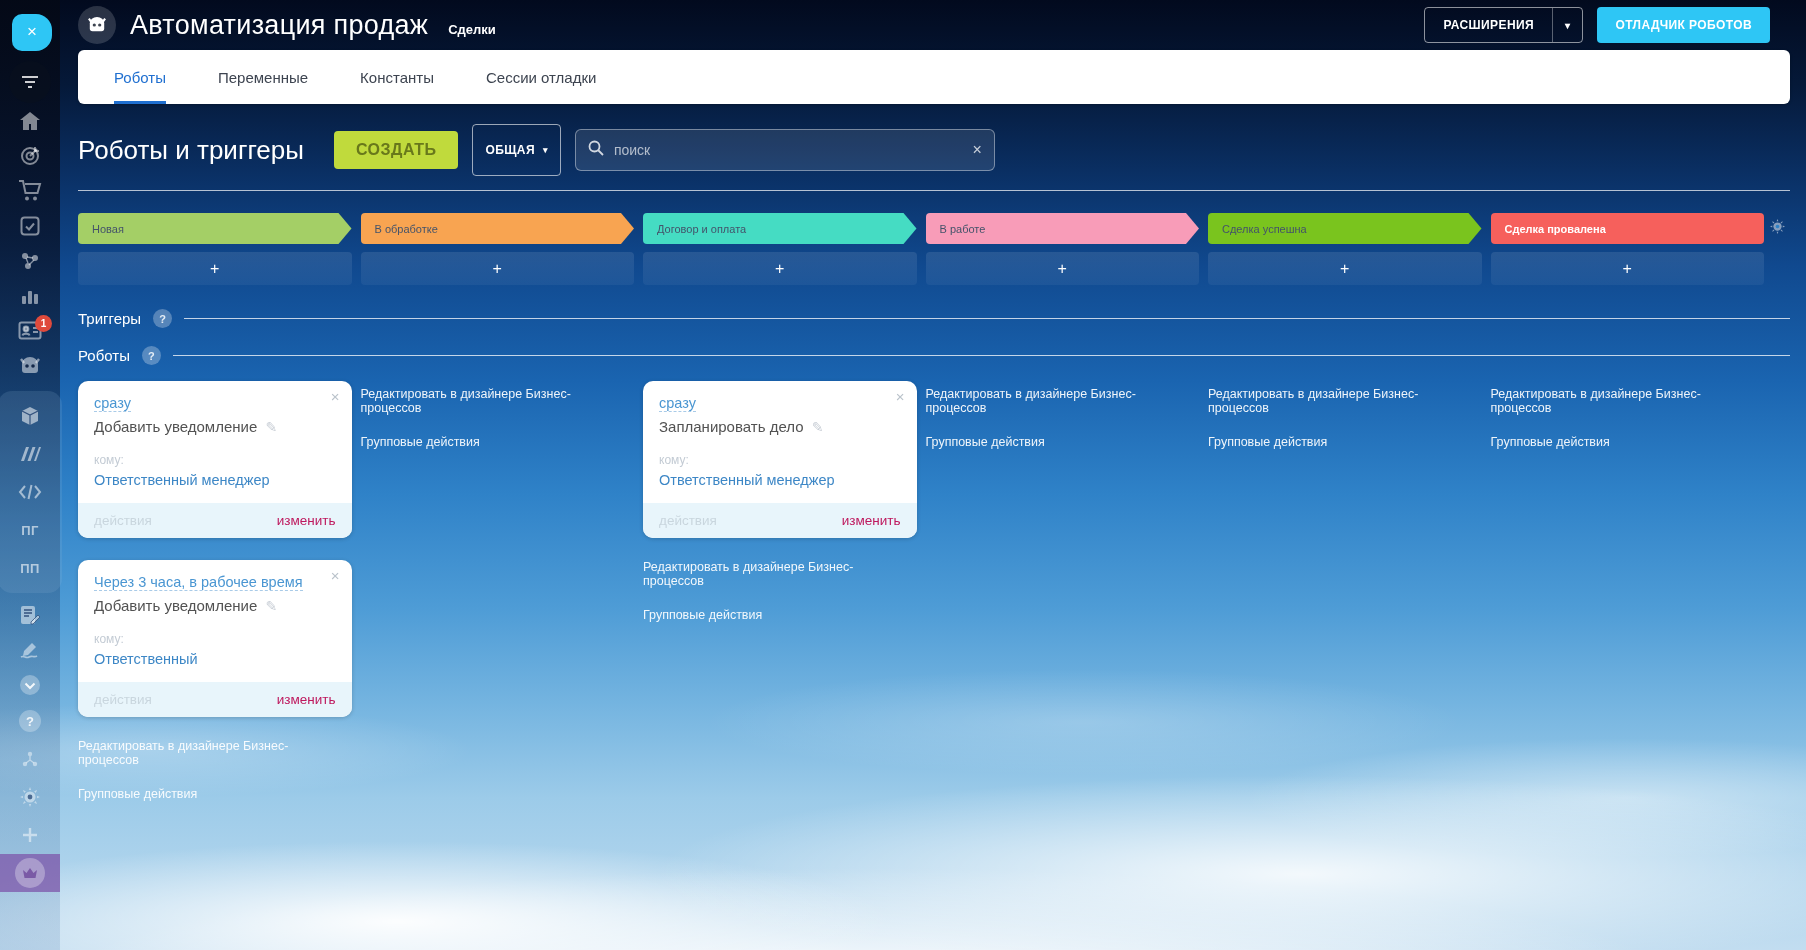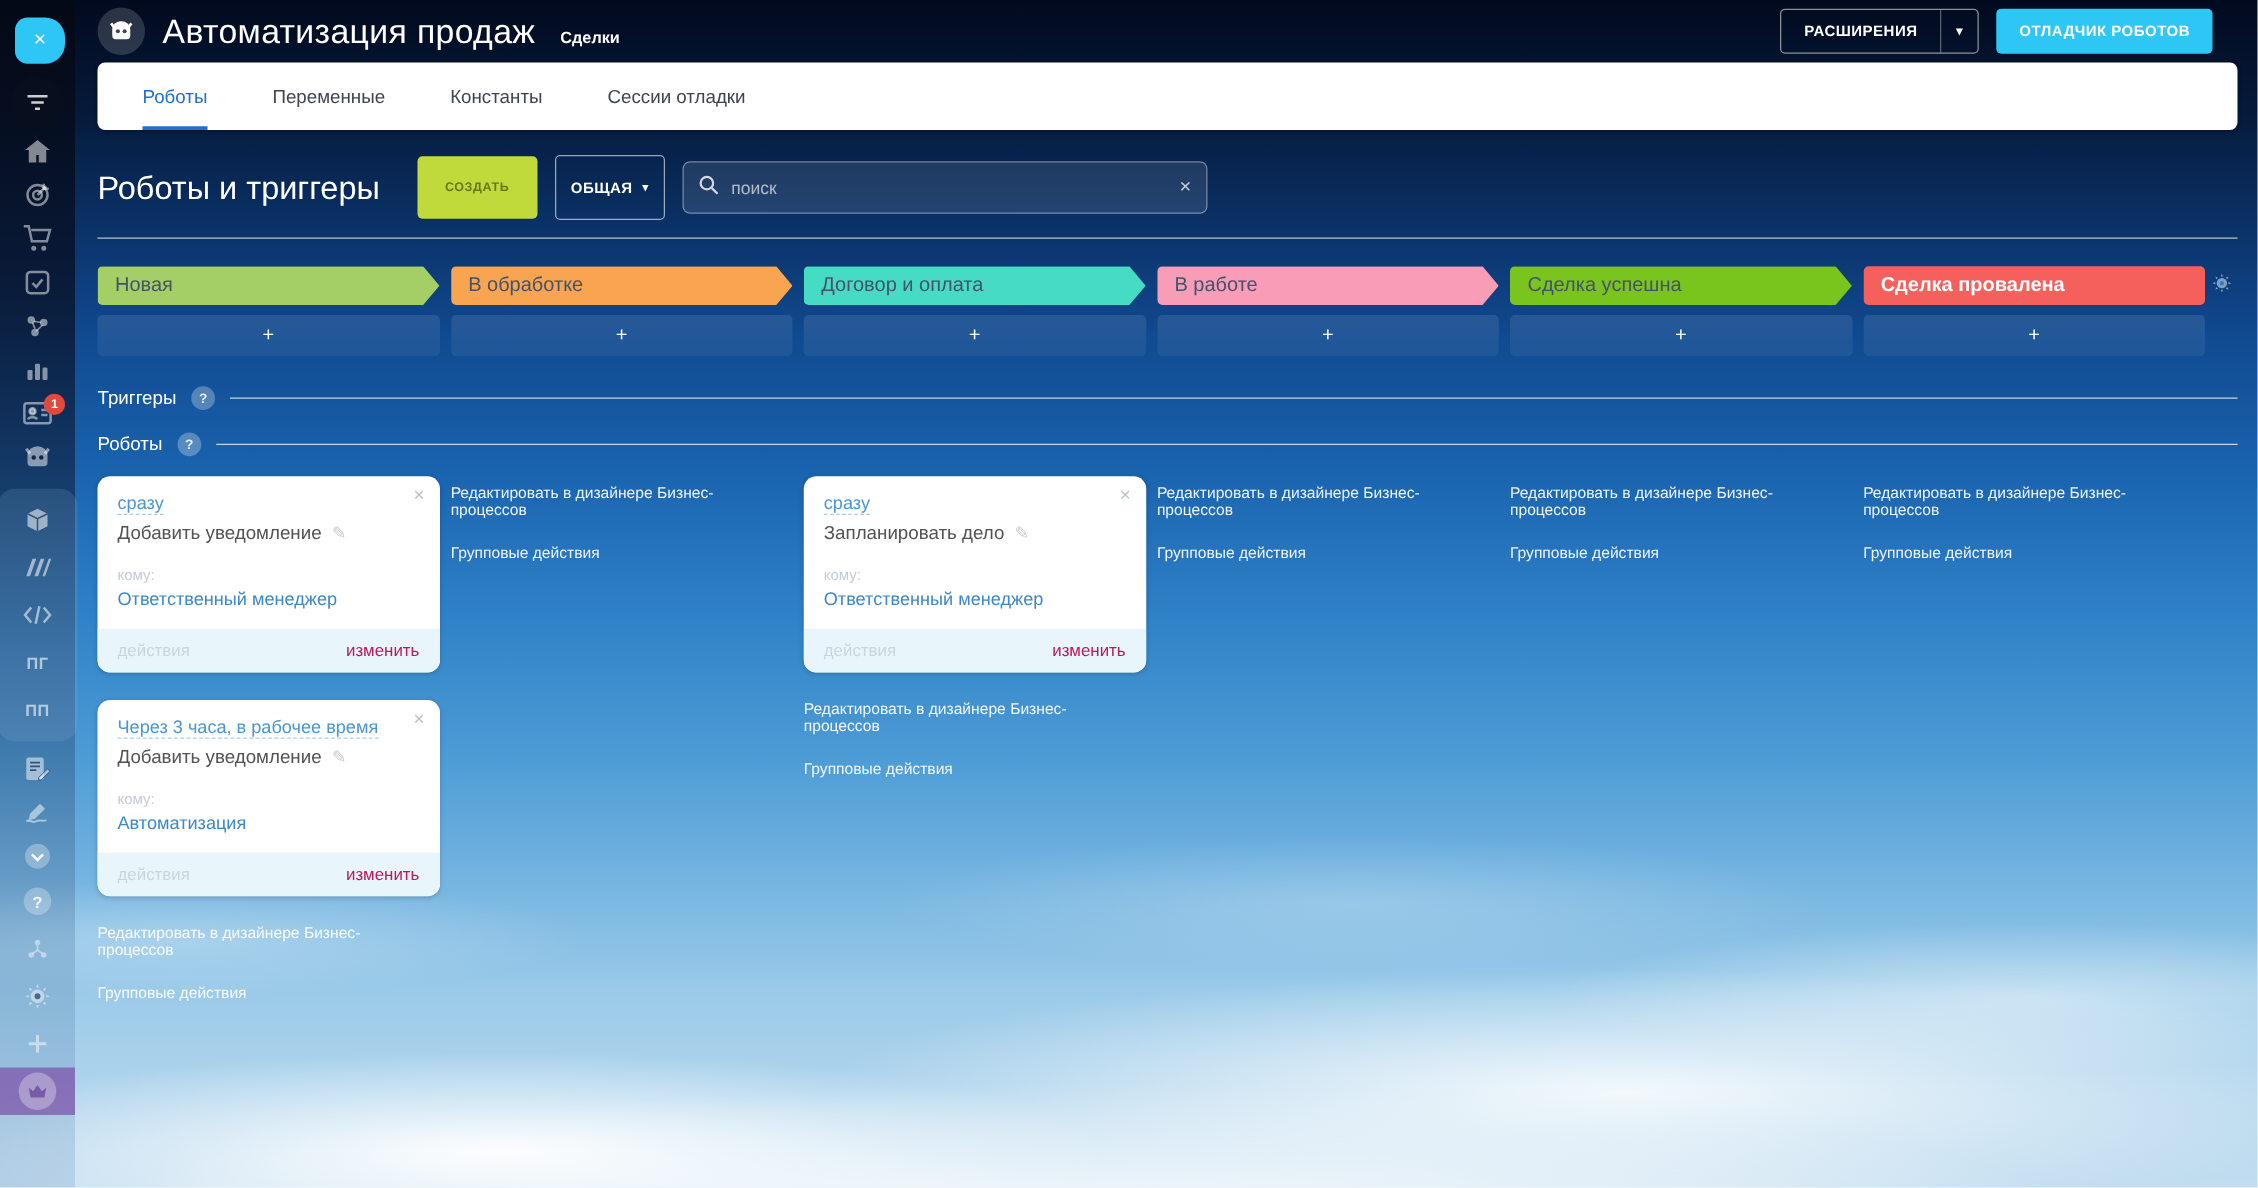--- a/index.html
+++ b/index.html
@@ -72,22 +72,22 @@
     height:54px; background:#fff; border-radius:6px; box-shadow:0 1px 3px rgba(0,0,0,.25);
     display:flex; align-items:stretch; padding-left:36px; position:relative;
   }
   .tab { display:flex; align-items:center; margin-right:52px; font-size:15px; color:#3d4450; cursor:pointer; position:relative; }
   .tab--active { color:#1f6fd0; }
   .tab--active::after { content:""; position:absolute; left:0; right:0; bottom:0; height:3px; background:#1f6fd0; }
 
   .toolbar { display:flex; align-items:center; margin-top:24px; height:44px; }
   .toolbar-title { color:#fff; font-size:26px; font-weight:300; margin-right:30px; white-space:nowrap; }
   .btn-create {
-    height:50px; padding:12px 22px; background:#c0da3c; border-radius:4px; color:#68781b;
-    font-size:10px; font-weight:bold; display:flex; align-items:center; cursor:pointer; letter-spacing:.5px; margin-right:14px;
+    height:38px; padding:12px 22px; background:#c0da3c; border-radius:4px; color:#68781b;
+    font-size:16px; font-weight:bold; display:flex; align-items:center; cursor:pointer; letter-spacing:.5px; margin-right:14px;
   }
   .btn-funnel {
     height:52px; padding:0 12px; border:1px solid rgba(255,255,255,.6); border-radius:4px; color:#fff;
     font-size:12px; font-weight:bold; display:flex; align-items:center; gap:8px; cursor:pointer; letter-spacing:.4px; margin-right:14px;
   }
   .btn-funnel .caret { font-size:9px; }
   .search-box {
     width:420px; height:42px; border:1px solid rgba(255,255,255,.4); border-radius:6px;
     background:rgba(255,255,255,.10); display:flex; align-items:center; padding:0 12px; gap:10px;
   }
@@ -95,21 +95,21 @@
     flex:1; background:transparent; border:none; outline:none; color:#fff; font-size:14px; font-family:"Liberation Sans",sans-serif;
   }
   .search-box input::placeholder { color:rgba(255,255,255,.65); }
   .search-clear { color:rgba(255,255,255,.75); font-size:16px; cursor:pointer; }
 
   .h-divider { height:1px; background:rgba(255,255,255,.7); margin-top:18px; }
 
   .stages-row { display:flex; align-items:center; margin-top:22px; }
   .stages-grid { flex:1; display:grid; grid-template-columns:repeat(6,1fr); gap:9px; }
   .stage {
-    height:31px; display:flex; align-items:center; padding-left:14px; font-size:16px; color:#44536a;
+    height:31px; display:flex; align-items:center; padding-left:14px; font-size:11px; color:#44536a;
     border-radius:4px; clip-path:polygon(0 0, calc(100% - 13px) 0, 100% 50%, calc(100% - 13px) 100%, 0 100%); cursor:pointer;
   }
   .stage--last { clip-path:none; color:#fff; font-weight:bold; }
   .stages-gear { width:26px; display:flex; justify-content:center; color:rgba(255,255,255,.5); cursor:pointer; }
 
   .add-row { display:grid; grid-template-columns:repeat(6,1fr); gap:9px; margin-top:8px; margin-right:26px; }
   .add-btn {
     height:33px; border-radius:4px; background:linear-gradient(180deg, rgba(255,255,255,.10), rgba(255,255,255,.05));
     color:#fff; font-size:16px; display:flex; align-items:center; justify-content:center; cursor:pointer;
   }
@@ -443,21 +443,21 @@
 
         <div class="card">
           <span class="card-close">×</span>
           <div class="card-body">
             <a class="card-trigger">Через 3 часа, в рабочее время</a>
             <div class="card-action">
               <span>Добавить уведомление</span>
               <span class="pencil">✎</span>
             </div>
             <div class="card-to">кому:</div>
-            <a class="card-recipient">Автоматизация</a>
+            <a class="card-recipient">Ответственный</a>
           </div>
           <div class="card-footer">
             <span class="f-actions">действия</span>
             <span class="f-edit">изменить</span>
           </div>
         </div>
 
         <div class="wlink">Редактировать в дизайнере Бизнес-процессов</div>
         <div class="wlink">Групповые действия</div>
       </div>

